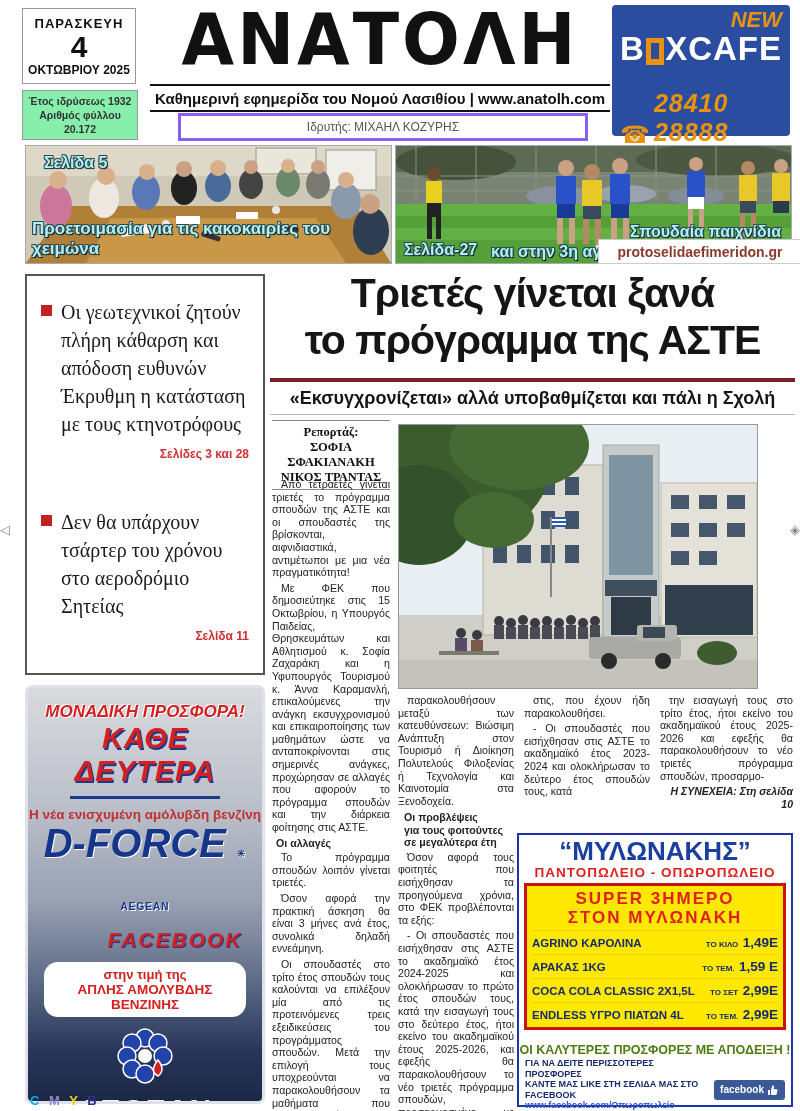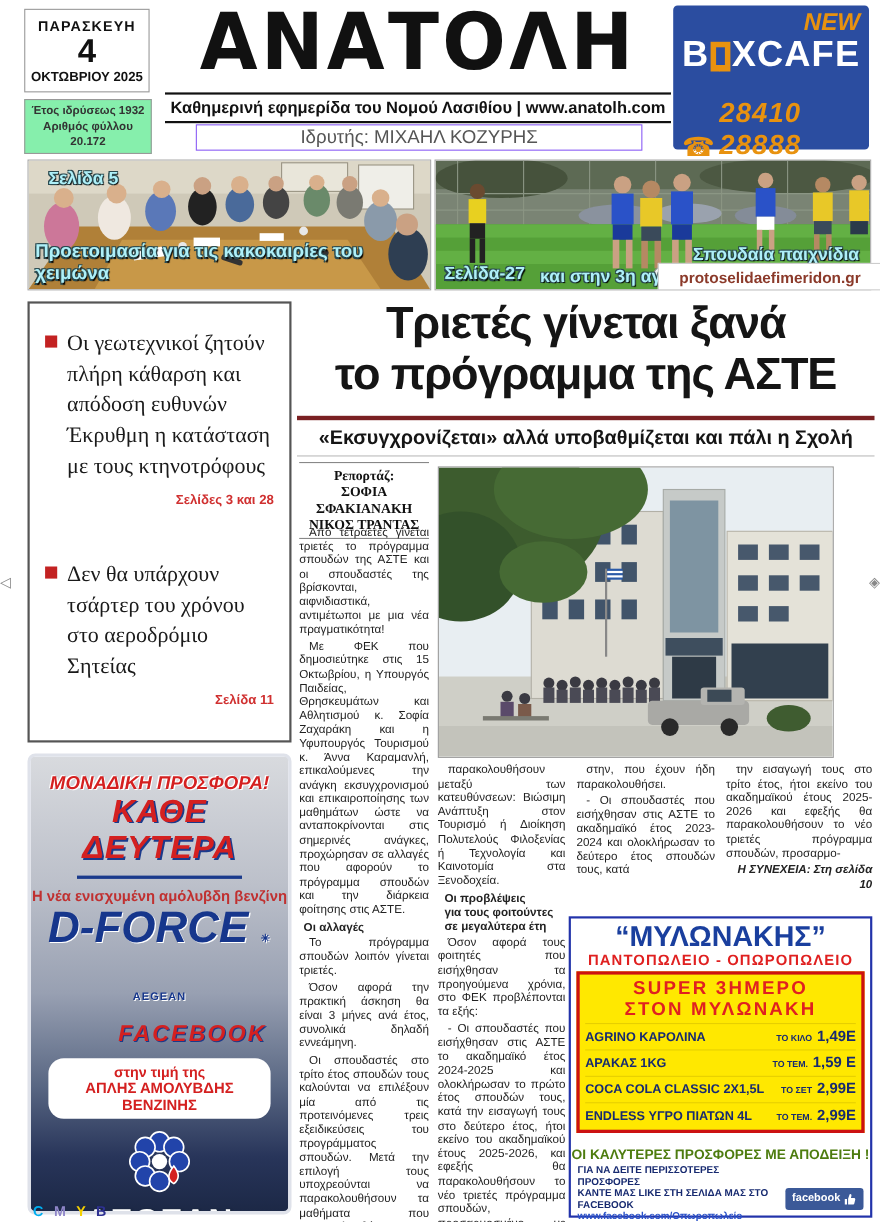--- a/index.html
+++ b/index.html
@@ -11,22 +11,22 @@
   .date-box .dname{font-size:13px;font-weight:bold;letter-spacing:1px;}
   .date-box .dnum{font-size:30px;font-weight:bold;line-height:30px;}
   .date-box .dmy{font-size:12px;font-weight:bold;}
   .issue-box{position:absolute;left:22px;top:90px;width:114px;height:48px;border:1px solid #999;background:#86efac;
              display:flex;flex-direction:column;align-items:center;justify-content:center;}
   .issue-box div{font-size:10.5px;font-weight:bold;color:#333;line-height:14px;}
   .masthead{position:absolute;left:150px;top:-4px;width:460px;height:86px;display:flex;align-items:center;justify-content:center;
             font-size:68px;font-weight:900;letter-spacing:3px;transform:scaleY(1.05);font-family:"DejaVu Sans",sans-serif;}
   .subtitle-bar{position:absolute;left:150px;top:84px;width:460px;height:24px;border-top:2px solid #111;border-bottom:2px solid #111;
             display:flex;align-items:center;justify-content:center;font-size:15px;font-weight:bold;}
-  .founder-box{position:absolute;left:178px;top:113px;width:404px;height:22px;border:1px solid #8b5cf6;
-            display:flex;align-items:center;justify-content:center;font-size:17px;color:#555;}
+  .founder-box{position:absolute;left:178px;top:113px;width:404px;height:22px;border:3px solid #8b5cf6;
+            display:flex;align-items:center;justify-content:center;font-size:12px;color:#555;}
   .boxcafe{position:absolute;left:612px;top:5px;width:178px;height:131px;background:#2b4da0;border-radius:4px;
            padding:4px 8px;box-sizing:border-box;}
   .boxcafe .new{color:#e8920f;font-weight:900;font-style:italic;font-size:22px;text-align:right;line-height:22px;}
   .boxcafe .bname{color:#fff;font-weight:900;font-size:33px;letter-spacing:1px;line-height:36px;display:flex;align-items:center;}
   .boxcafe-o{display:inline-block;width:16px;height:17px;border:5px solid #e8920f;margin:0 1px;position:relative;top:2px;}
   .boxcafe-o::after{content:'';position:absolute;left:-3px;bottom:-11px;width:0;height:0;
            border:6px solid transparent;border-top-color:#e8920f;}
   .boxcafe .phone-row{display:flex;align-items:flex-end;gap:4px;margin-top:22px;}
   .boxcafe .phone-ic{color:#e8920f;font-size:24px;line-height:24px;}
   .boxcafe .phone{color:#e8920f;font-weight:900;font-size:25px;font-style:italic;letter-spacing:1px;}
@@ -373,21 +373,21 @@
     <div class="sub2">
       <div>Οι προβλέψεις</div>
       <div>για τους φοιτούντες</div>
       <div>σε μεγαλύτερα έτη</div>
     </div>
     <p>Όσον αφορά τους φοιτητές που εισήχθησαν τα προηγούμενα χρόνια, στο ΦΕΚ προβλέπονται τα εξής:</p>
     <p>- Οι σπουδαστές που εισήχθησαν στις ΑΣΤΕ το ακαδημαϊκό έτος 2024-2025 και ολοκλήρωσαν το πρώτο έτος σπουδών τους, κατά την εισαγωγή τους στο δεύτερο έτος, ήτοι εκείνο του ακαδημαϊκού έτους 2025-2026, και εφεξής θα παρακολουθήσουν το νέο τριετές πρόγραμμα σπουδών, προσαρμοσμένο με βάση τα μαθή-</p>
   </div>
 
   <div class="acol col3">
-    <p>στην, που έχουν ήδη παρακολουθήσει.</p>
+    <p>στις, που έχουν ήδη παρακολουθήσει.</p>
     <p>- Οι σπουδαστές που εισήχθησαν στις ΑΣΤΕ το ακαδημαϊκό έτος 2023-2024 και ολοκλήρωσαν το δεύτερο έτος σπουδών τους, κατά</p>
   </div>
 
   <div class="acol col4">
     <p>την εισαγωγή τους στο τρίτο έτος, ήτοι εκείνο του ακαδημαϊκού έτους 2025-2026 και εφεξής θα παρακολουθήσουν το νέο τριετές πρόγραμμα σπουδών, προσαρμο-</p>
     <p class="contin">Η ΣΥΝΕΧΕΙΑ: Στη σελίδα  10</p>
   </div>
 
   <div class="dforce">
     <div class="df-offer">ΜΟΝΑΔΙΚΗ ΠΡΟΣΦΟΡΑ!</div>

